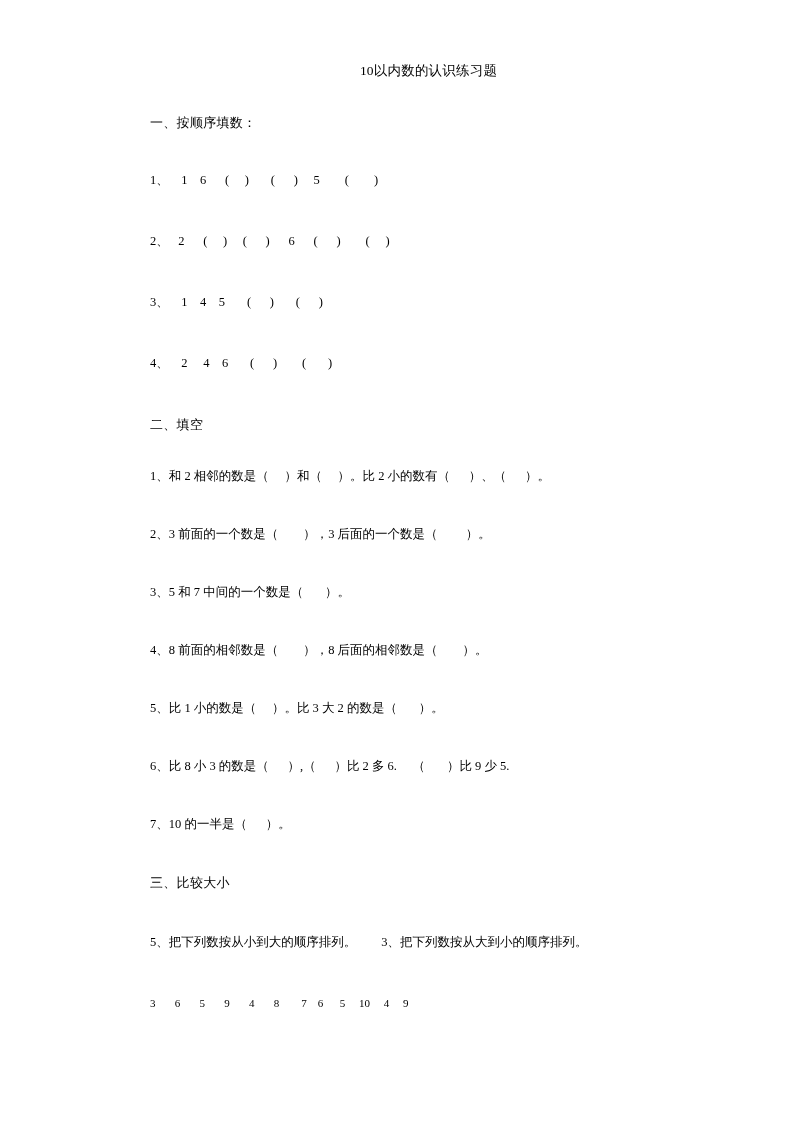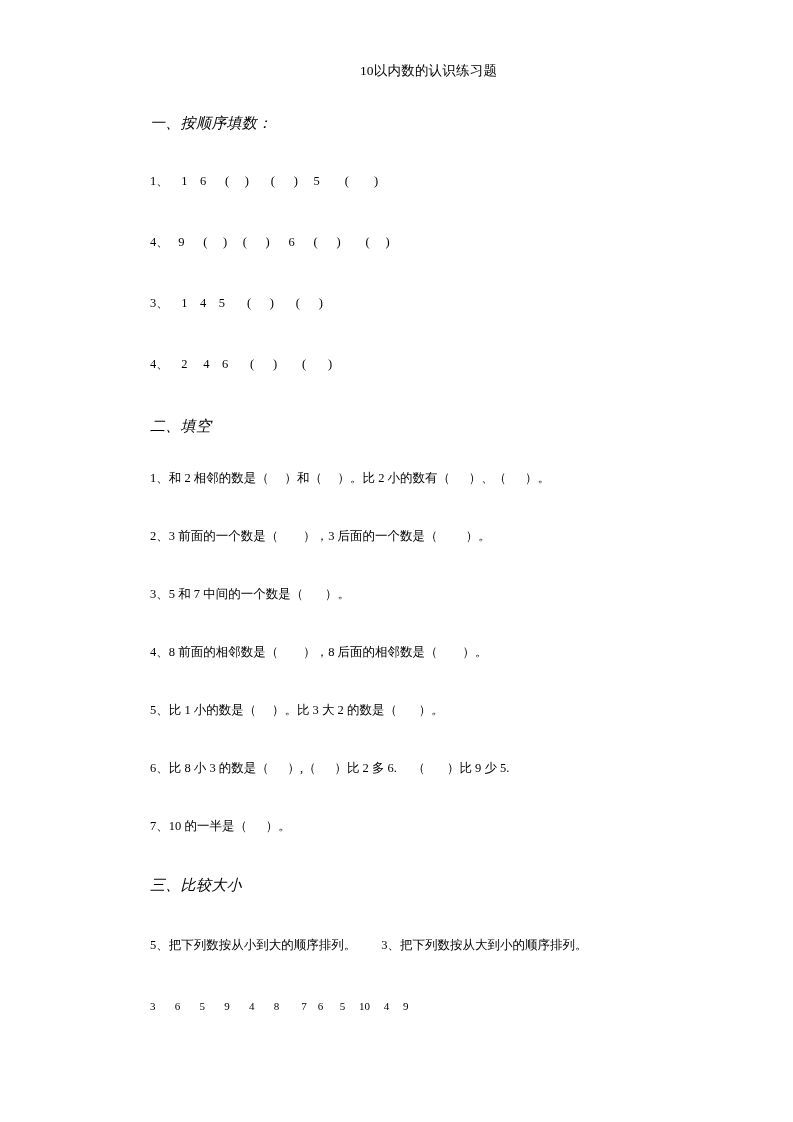--- a/index.html
+++ b/index.html
@@ -22,24 +22,23 @@
     margin-left: 32px;
   }
   .doc-title {
     text-align: center;
     font-size: 13.5px;
     letter-spacing: 0.2px;
     margin: 10px 0 0 0;
     font-weight: normal;
   }
   .section-heading {
-    font-size: 15px;
+    font-size: 13px;
     margin: 0;
     letter-spacing: 0.3px;
-    font-style: italic;
   }
   .gap-lg { height: 40px; }
 
   .block-seq { margin-top: 34px; }
   .row-seq {
     font-size: 12.5px;
     white-space: pre;
     margin-bottom: 44px;
   }
   .row-fill {
@@ -63,21 +62,21 @@
 <body>
 
 <div class="page">
 
   <div class="doc-title">10以内数的认识练习题</div>
 
   <div class="block-seq">
     <div class="section-heading">一、按顺序填数：</div>
     <div class="gap-lg"></div>
     <div class="row-seq">1、    1    6      (     )       (      )     5        (        )</div>
-    <div class="row-seq">4、   9      (     )     (      )      6      (      )        (     )</div>
+    <div class="row-seq">2、   2      (     )     (      )      6      (      )        (     )</div>
     <div class="row-seq">3、    1    4    5       (      )       (      )</div>
     <div class="row-seq">4、    2     4    6       (      )        (       )</div>
   </div>
 
   <div>
     <div class="section-heading heading-2">二、填空</div>
     <div class="row-fill">1、和 2 相邻的数是（     ）和（     ）。比 2 小的数有（      ）、（      ）。</div>
     <div class="row-fill">2、3 前面的一个数是（        ），3 后面的一个数是（         ）。</div>
     <div class="row-fill">3、5 和 7 中间的一个数是（       ）。</div>
     <div class="row-fill">4、8 前面的相邻数是（        ），8 后面的相邻数是（        ）。</div>

